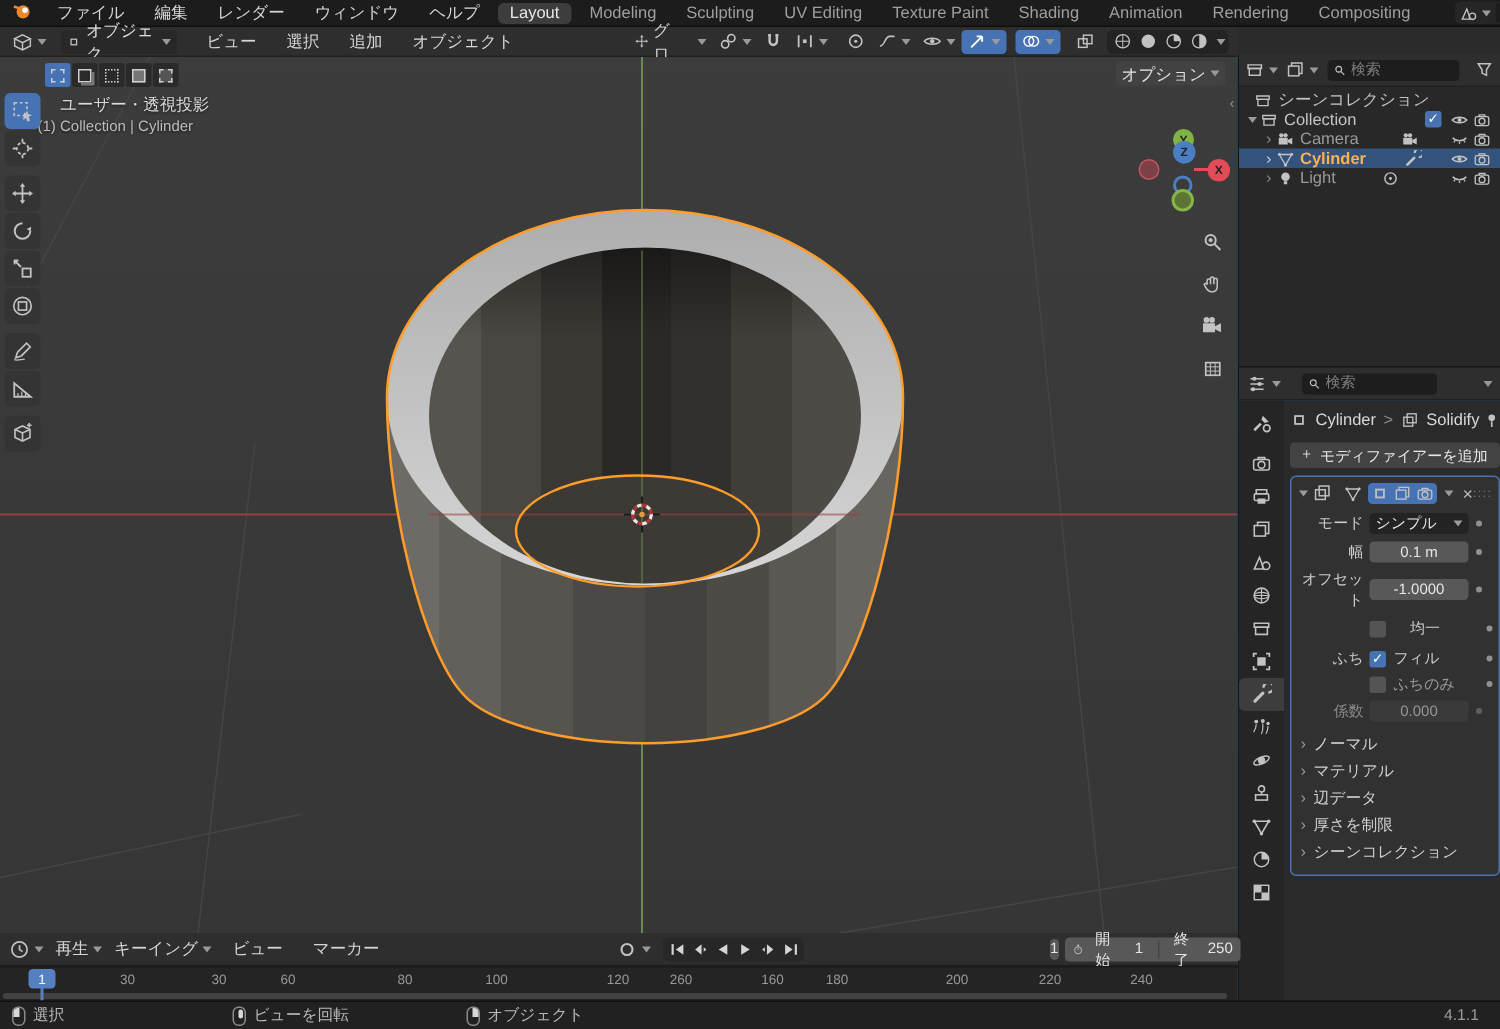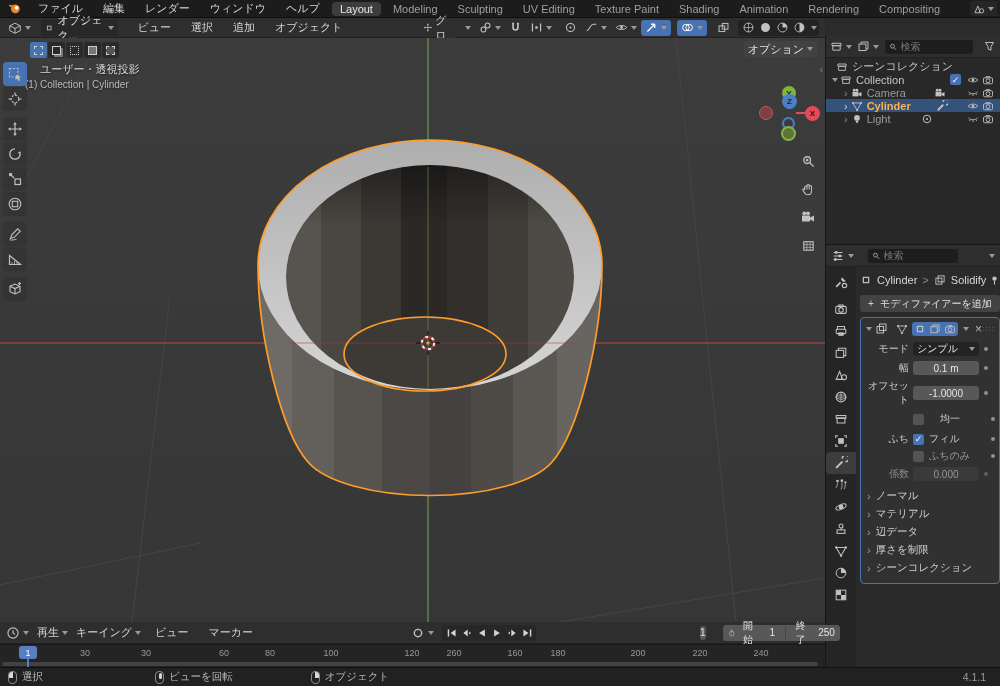--- a/index.html
+++ b/index.html
@@ -1057,36 +1057,36 @@
           </svg>
         </span>
       <span class="tbtn">
           <svg width="12" height="10" viewBox="0 0 16 14">
             <path d="M13 2v10" stroke="currentColor" stroke-width="2"></path>
             <path d="M3 2l7 5-7 5z" fill="currentColor"></path>
           </svg>
         </span>
     </div>
     <span class="pwidget slider" style="width:53px;margin-left:164px">1</span>
-    <div class="row" style="margin-left:17px;background:#585858;border-radius:3px;height:16px;padding:0 5px">
+    <div class="row" style="margin-left:4px;background:#585858;border-radius:3px;height:16px;padding:0 5px">
       <svg class="ic" width="12" height="12" color="#e3e3e3">
           <use href="#s-stopw"></use>
         </svg>
       <span style="margin-left:8px;color:#e6e6e6;font-size:10px"><span>開始</span></span>
       <span style="margin:0 10px 0 14px;color:#e6e6e6;font-size:10px">1</span>
       <span style="width:1px;height:12px;background:#454545"></span>
       <span style="margin-left:10px;color:#e6e6e6;font-size:10px"><span>終了</span></span>
       <span style="margin-left:10px;color:#e6e6e6;font-size:10px">250</span>
     </div>
   </div>
 
   <div id="tlruler">
     <span class="tick" style="left:85px">30</span>
     <span class="tick" style="left:146px">30</span>
-    <span class="tick" style="left:224px">60</span>
+    <span class="tick" style="left:192px">60</span>
     <span class="tick" style="left:270px">80</span>
     <span class="tick" style="left:331px">100</span>
     <span class="tick" style="left:412px">120</span>
     <span class="tick" style="left:454px">260</span>
     <span class="tick" style="left:515px">160</span>
     <span class="tick" style="left:558px">180</span>
     <span class="tick" style="left:638px">200</span>
     <span class="tick" style="left:700px">220</span>
     <span class="tick" style="left:761px">240</span>
     <div class="abs" style="left:2px;top:17px;width:816px;height:4px;background:#424242;border-radius:2px"></div>

